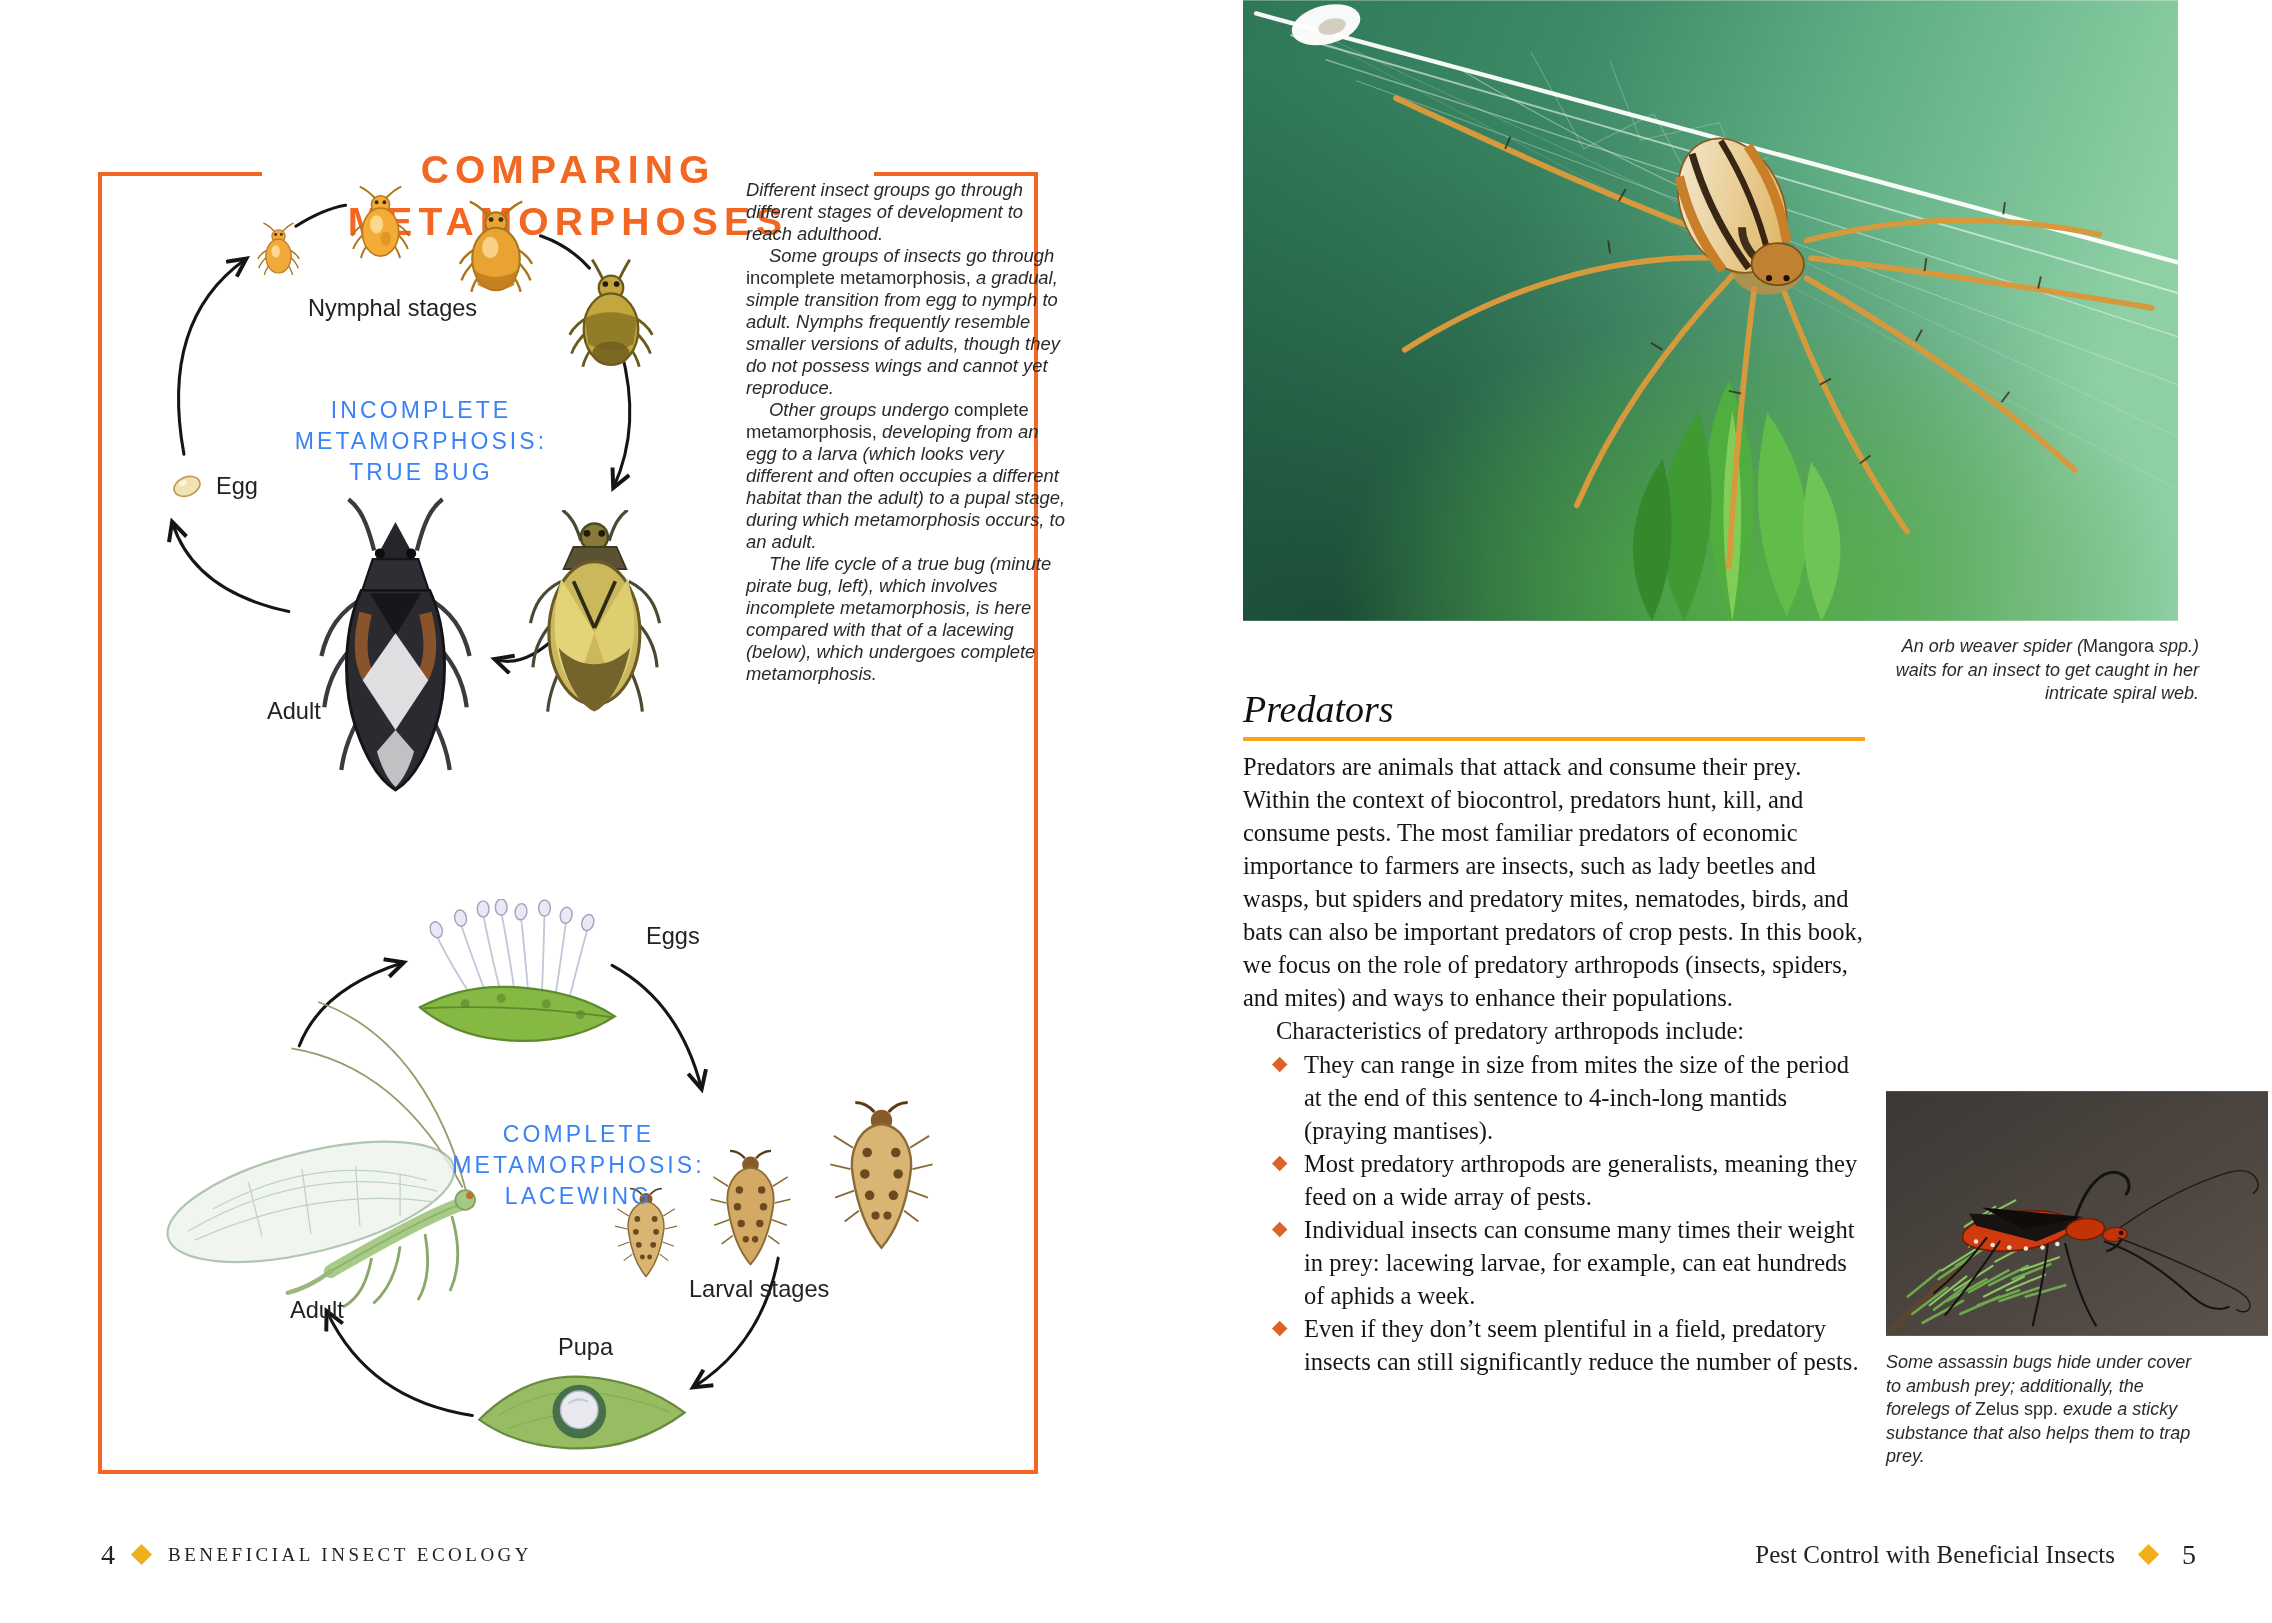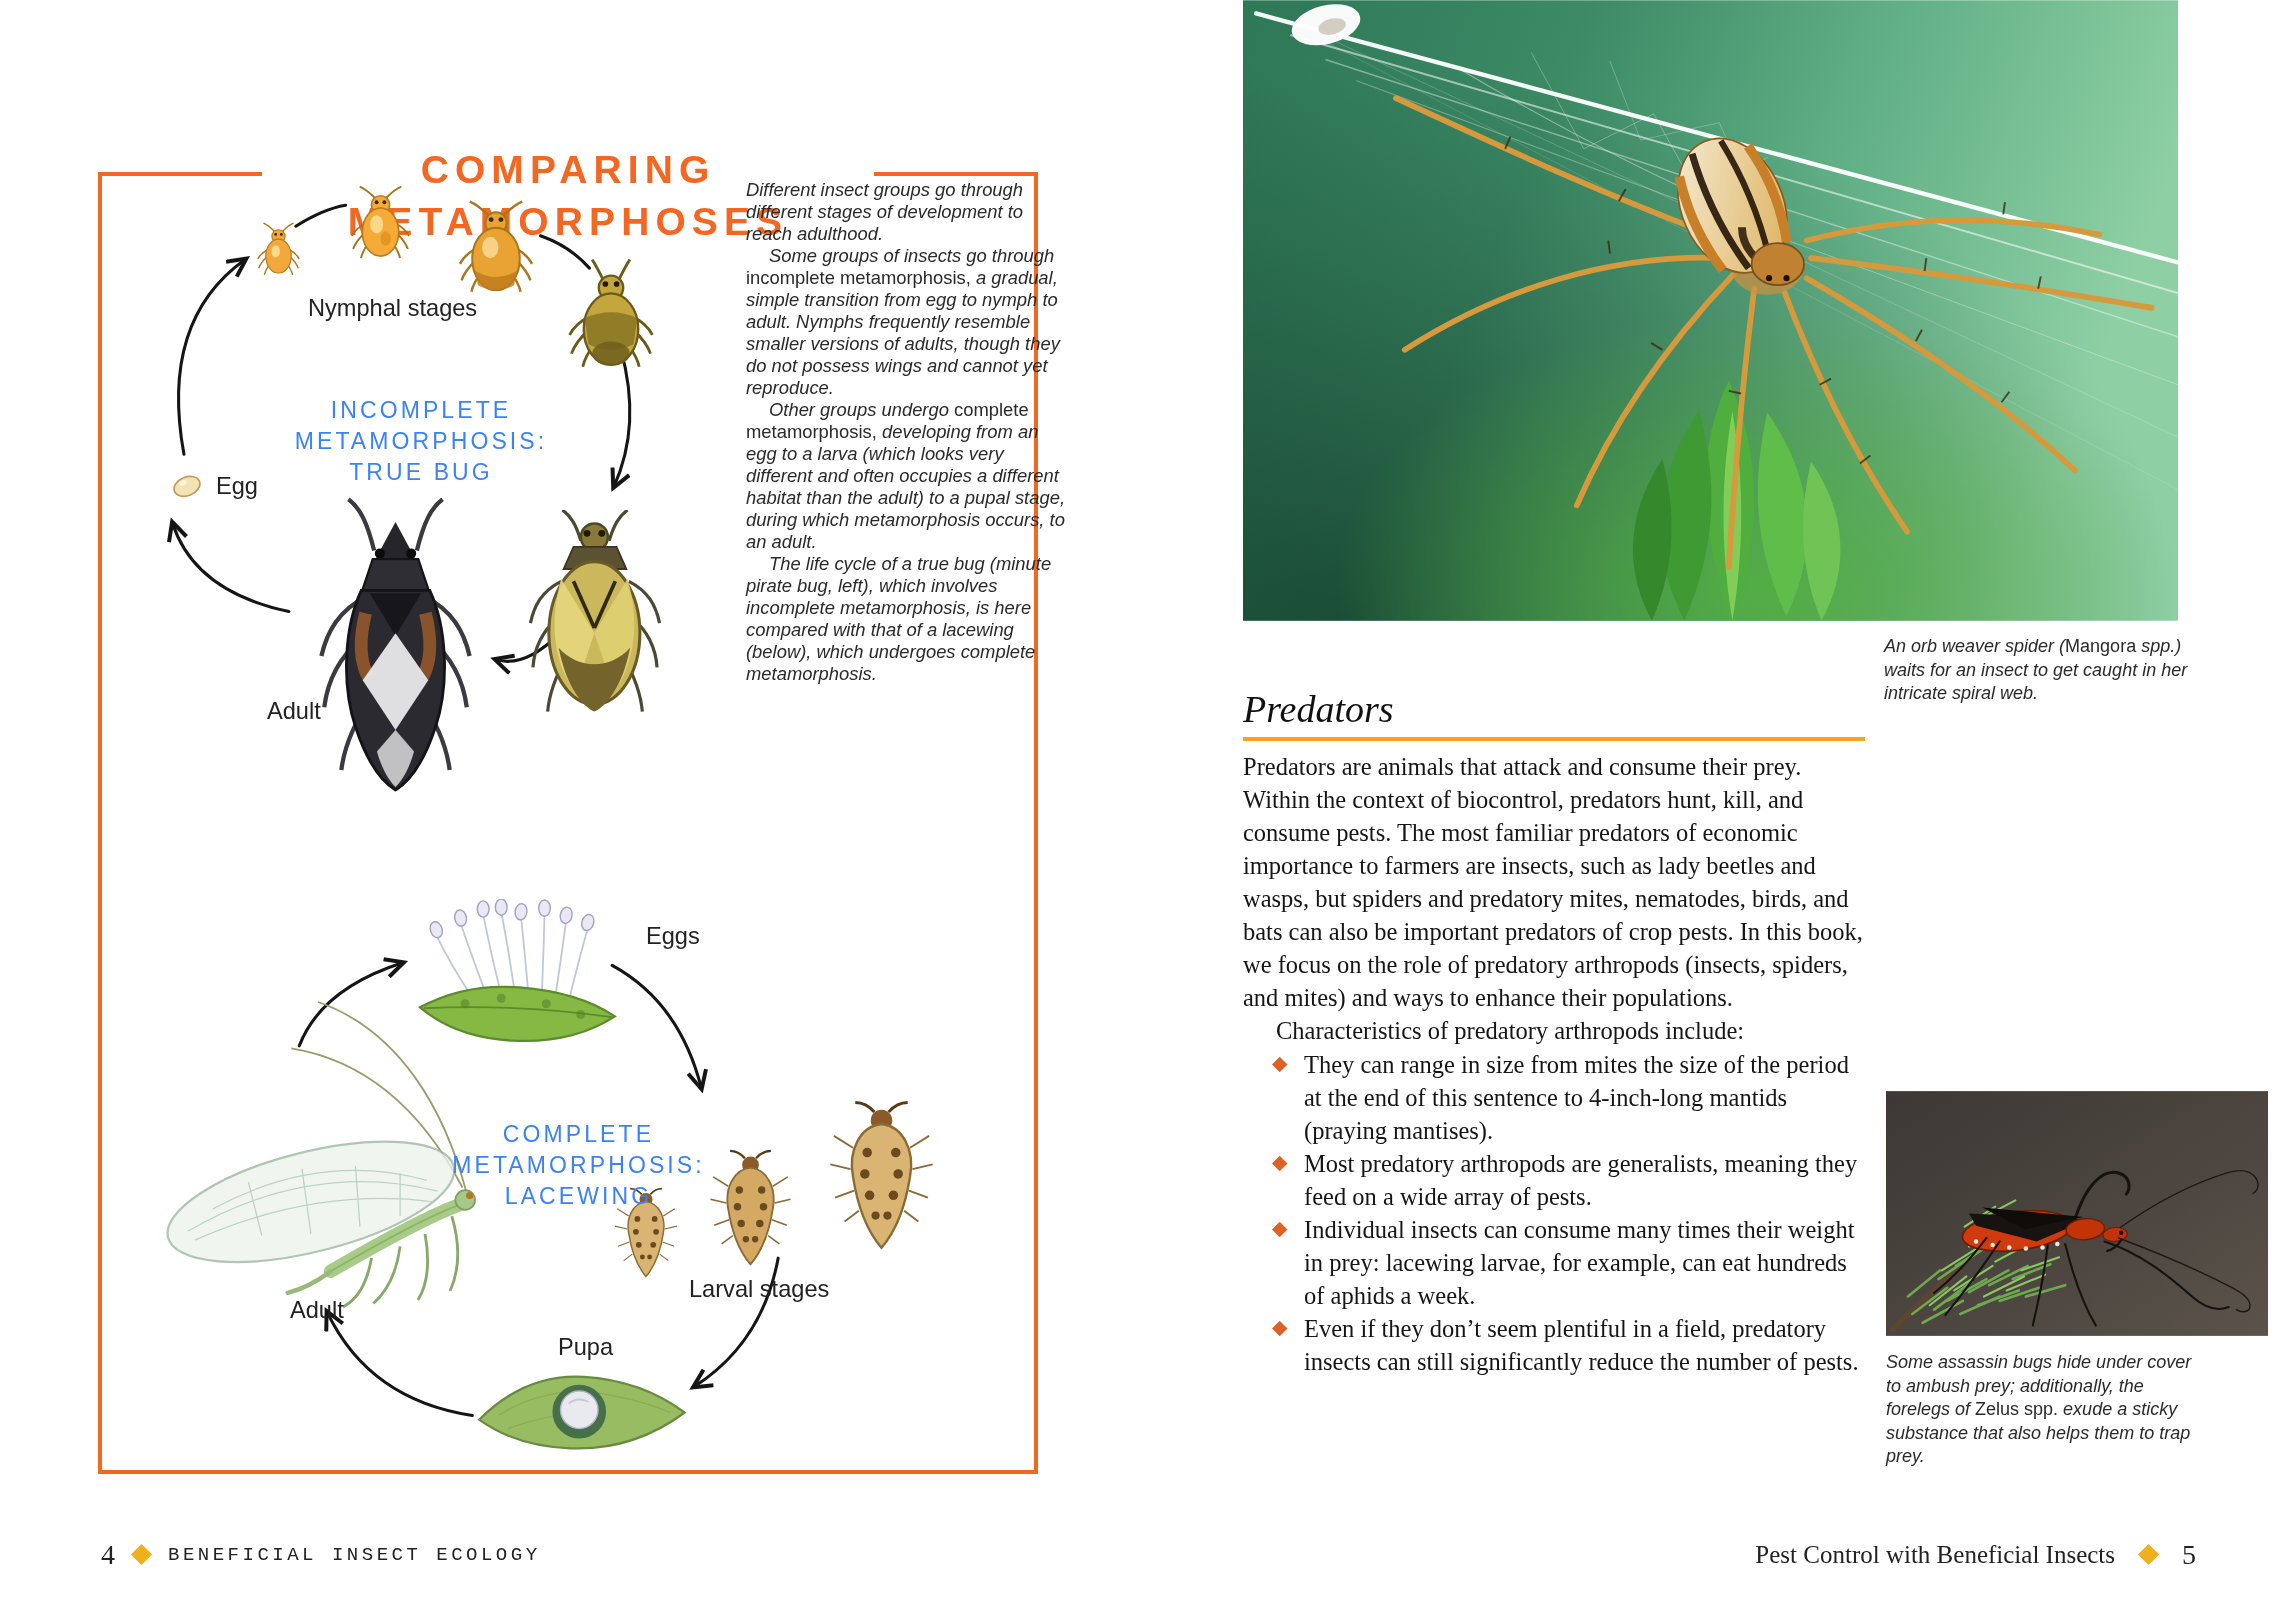--- a/index.html
+++ b/index.html
@@ -31,21 +31,21 @@
   .bullets{left:1272px;top:1048px;width:599px;}
   .bullet{position:relative;padding-left:32px;margin:0;}
   .diamond{display:inline-block;background:#DD6227;transform:rotate(45deg);}
   .bullet .diamond{position:absolute;left:1.7px;top:10.5px;width:11.4px;height:11.4px;}
   .closing{left:1243px;top:1393px;width:626px;text-indent:33px;}
 
   
   .footer{top:1537px;height:35px;display:flex;align-items:center;}
   .f-num{font-family:"Liberation Serif",serif;font-size:28px;color:#222;}
   .f-diamond{width:15px;height:15px;background:#F0B01E;transform:rotate(45deg);margin:0 19px;}
-  .f-left-label{font-family:Liberation Mono, monospace;font-size:19px;letter-spacing:3.5px;color:#222;}
+  .f-left-label{font-family:Liberation Serif, serif;font-size:19px;letter-spacing:3.5px;color:#222;}
   .f-right-label{font-family:"Liberation Serif",serif;font-size:25px;color:#222;}
   svg{display:block;}
 </style>
 </head>
 <body>
 
 <div class="spread">
 
   <div class="abs meta-box"></div>
   <div class="abs box-title">COMPARING METAMORPHOSES</div>
@@ -453,21 +453,21 @@
       <path d="M 604 180 Q 616 240 600 298" stroke="#c87f28" stroke-width="11" fill="none"></path>
       <path d="M 542 162 Q 532 235 548 308" stroke="#241405" stroke-width="8" fill="none" opacity="0.9"></path>
       <path d="M 578 162 Q 588 235 574 308" stroke="#241405" stroke-width="7" fill="none" opacity="0.9"></path>
       <path d="M 560 300 Q 552 280 560 262" stroke="#241405" stroke-width="9" fill="none" opacity="0.85"></path>
     </g>
     <ellipse cx="612" cy="302" rx="30" ry="24" fill="#c08232" stroke="#7a4e16" stroke-width="2"></ellipse>
     <circle cx="602" cy="318" r="3.5" fill="#1c1108"></circle>
       <circle cx="622" cy="318" r="3.5" fill="#1c1108"></circle>
   </svg>
 
-  <div class="abs caption" style="left:1884px;top:635px;width:315px;"><span>An orb weaver spider (</span><span class="roman">Mangora</span><span> spp.) waits for an insect to get caught in her intricate spiral web.</span></div>
+  <div class="abs caption" style="left:1884px;top:635px;width:315px;text-align:right;"><span>An orb weaver spider (</span><span class="roman">Mangora</span><span> spp.) waits for an insect to get caught in her intricate spiral web.</span></div>
 
   <div class="abs pred-head">Predators</div>
   <div class="abs pred-rule"></div>
 
   <div class="abs bodytext" style="left:1243px;top:750px;width:626px;">
     <p>Predators are animals that attack and consume their prey. Within the context of biocontrol, predators hunt, kill, and consume pests. The most familiar predators of economic importance to farmers are insects, such as lady beetles and wasps, but spiders and predatory mites, nematodes, birds, and bats can also be important predators of crop pests. In this book, we focus on the role of predatory arthropods (insects, spiders, and mites) and ways to enhance their populations.</p>
     <p class="char-line">Characteristics of predatory arthropods include:</p>
   </div>
 
   <div class="abs bodytext bullets">

